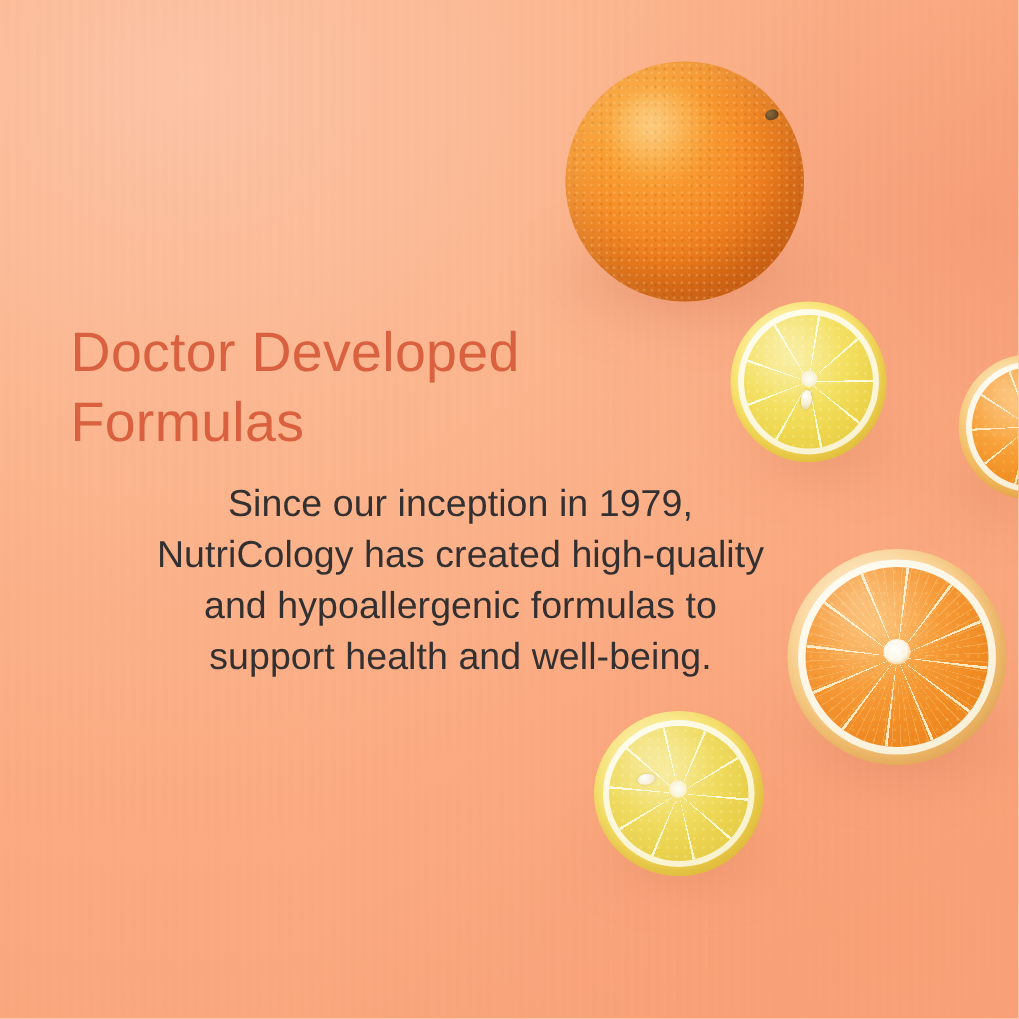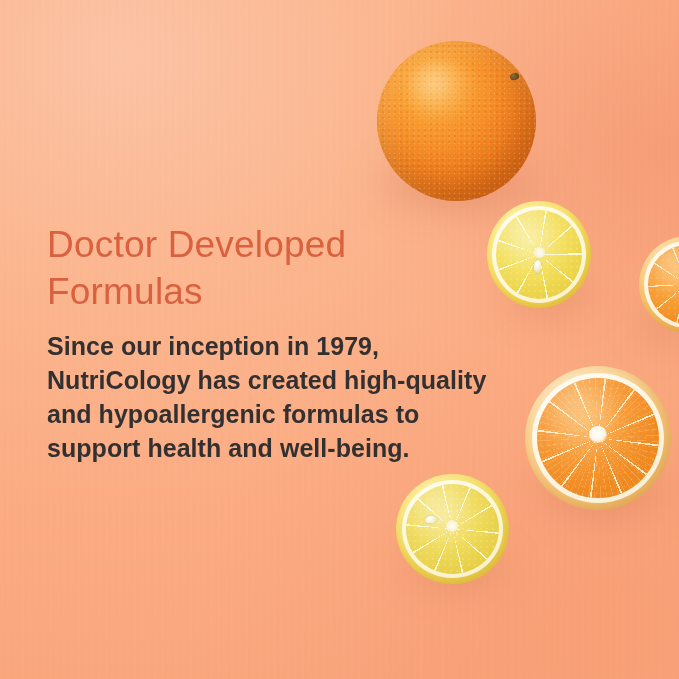--- a/index.html
+++ b/index.html
@@ -151,41 +151,42 @@
     position: absolute;
     border-radius: 50% 50% 48% 48%;
     background: radial-gradient(circle at 38% 30%, #ffffff 0%, #f6eecd 55%, #e2d3a4 100%);
     box-shadow: 0 0 2px rgba(150,120,40,0.45);
   }
 
   
   .copy {
     position: absolute;
     left: 47px;
-    top: 221px;
+    top: 211px;
     width: 520px;
   }
   .headline {
     color: #D9613F;
     font-size: 37px;
     line-height: 47px;
     font-weight: 400;
     letter-spacing: 0.2px;
     margin: 0;
     white-space: pre-line;
   }
   .body-copy {
     margin: 0;
     padding-top: 14px;
     color: #333031;
     font-size: 25px;
     line-height: 34px;
-    font-weight: 700;
+    font-weight: 400;
     letter-spacing: 0.05px;
     white-space: pre-line;
+    text-align: center;
   }
 </style>
 </head>
 <body>
 
 <div id="stage">
 
   <div class="bg-base"></div>
   <div class="bg-warm-br"></div>
   <div class="bg-warm-tr"></div>

